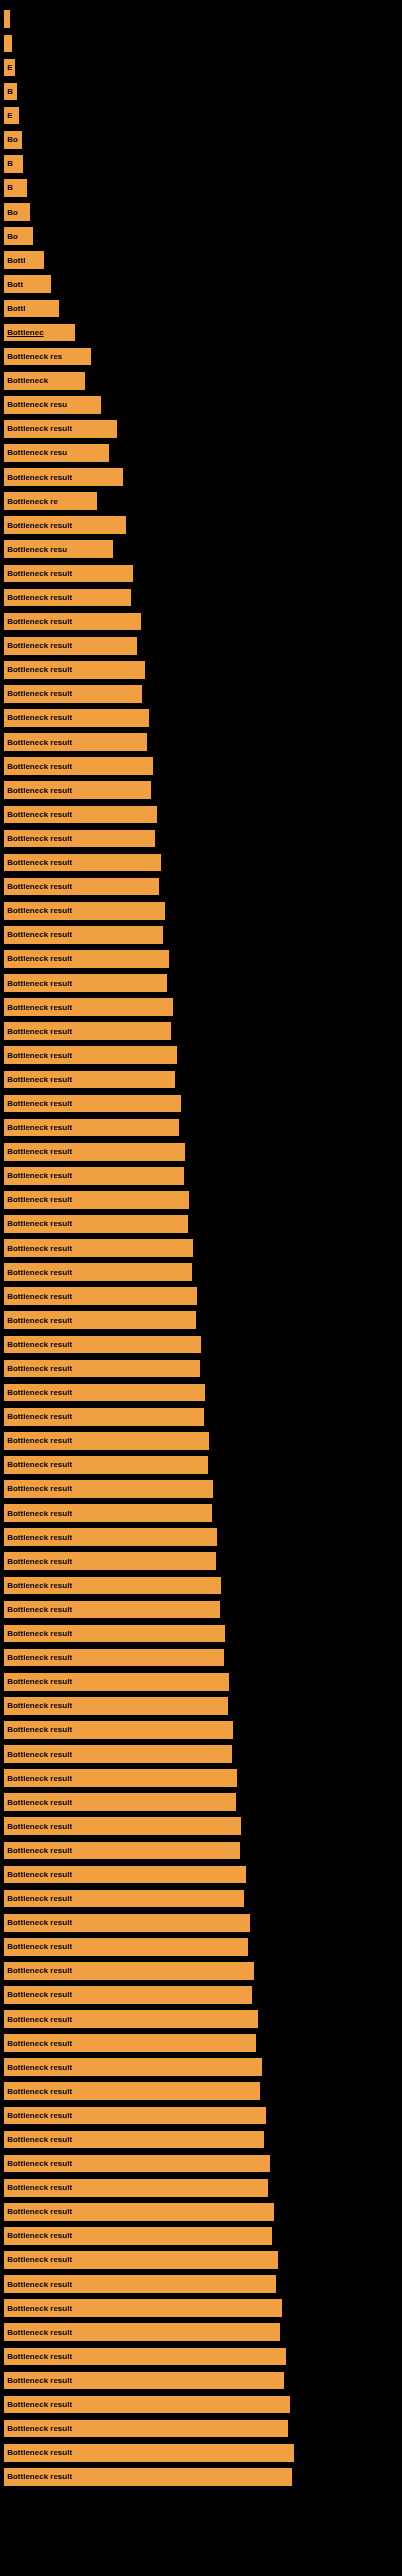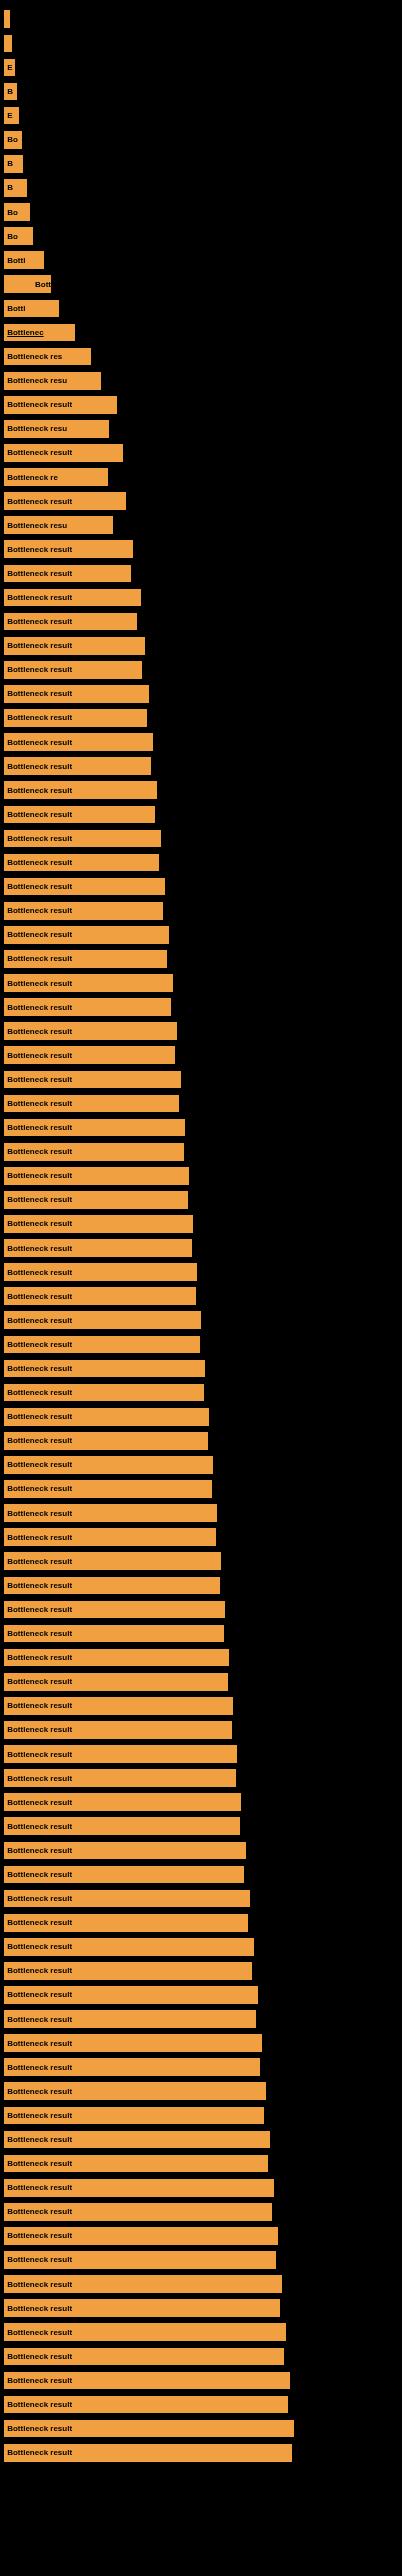--- a/index.html
+++ b/index.html
@@ -106,61 +106,66 @@
         <div class="bar" style="width: 29px;">
           <span class="bar-label">Bo</span>
         </div>
       </div>
       <div class="bar-row">
         <div class="bar" style="width: 40px;">
           <span class="bar-label">Bottl</span>
         </div>
       </div>
       <div class="bar-row">
-        <div class="bar" style="width: 47px; justify-content: flex-end;">
+        <div class="bar" style="width: 47px;">
           <span class="bar-label">Bott</span>
         </div>
       </div>
       <div class="bar-row">
         <div class="bar" style="width: 55px;">
           <span class="bar-label">Bottl</span>
         </div>
       </div>
       <div class="bar-row">
         <div class="bar" style="width: 71px; text-decoration: underline;">
           <span class="bar-label">Bottlenec</span>
         </div>
       </div>
       <div class="bar-row">
         <div class="bar" style="width: 87px;">
           <span class="bar-label">Bottleneck res</span>
         </div>
       </div>
       <div class="bar-row">
+        <div class="bar" style="width: 81px;">
+          <span class="bar-label">Bottleneck</span>
+        </div>
+      </div>
+      <div class="bar-row">
         <div class="bar" style="width: 97px;">
           <span class="bar-label">Bottleneck resu</span>
         </div>
       </div>
       <div class="bar-row">
         <div class="bar" style="width: 113px;">
           <span class="bar-label">Bottleneck result</span>
         </div>
       </div>
       <div class="bar-row">
         <div class="bar" style="width: 105px;">
           <span class="bar-label">Bottleneck resu</span>
         </div>
       </div>
       <div class="bar-row">
         <div class="bar" style="width: 119px;">
           <span class="bar-label">Bottleneck result</span>
         </div>
       </div>
       <div class="bar-row">
-        <div class="bar" style="width: 104px;">
+        <div class="bar" style="width: 93px;">
           <span class="bar-label">Bottleneck re</span>
         </div>
       </div>
       <div class="bar-row">
         <div class="bar" style="width: 122px;">
           <span class="bar-label">Bottleneck result</span>
         </div>
       </div>
       <div class="bar-row">
         <div class="bar" style="width: 109px;">

